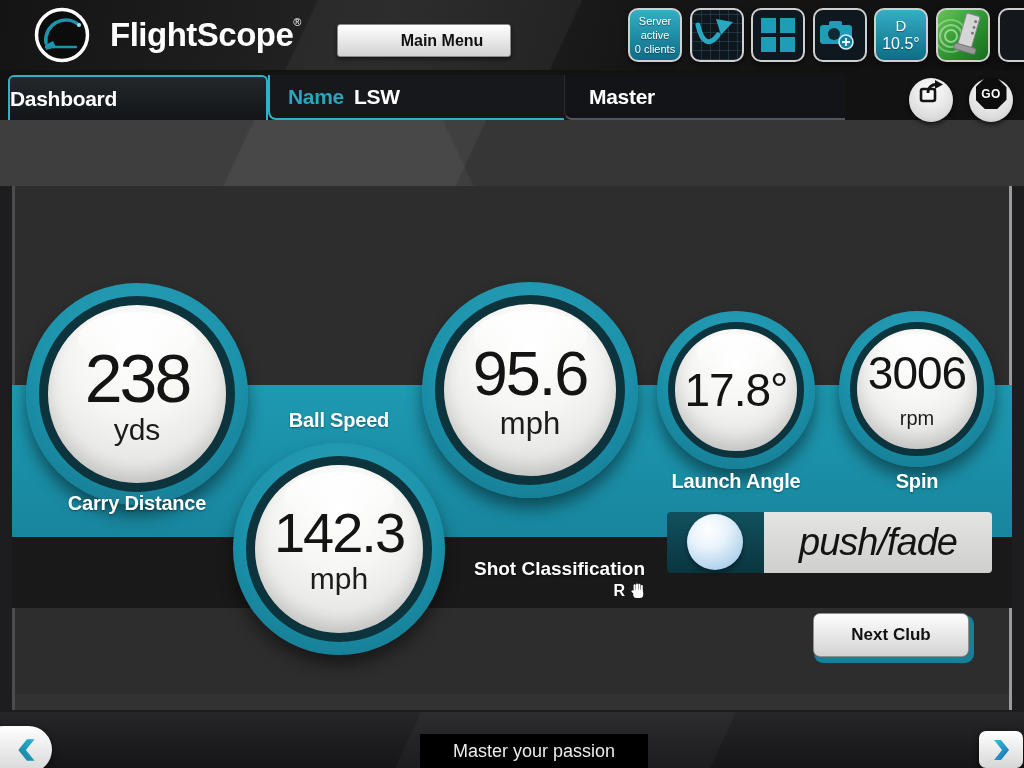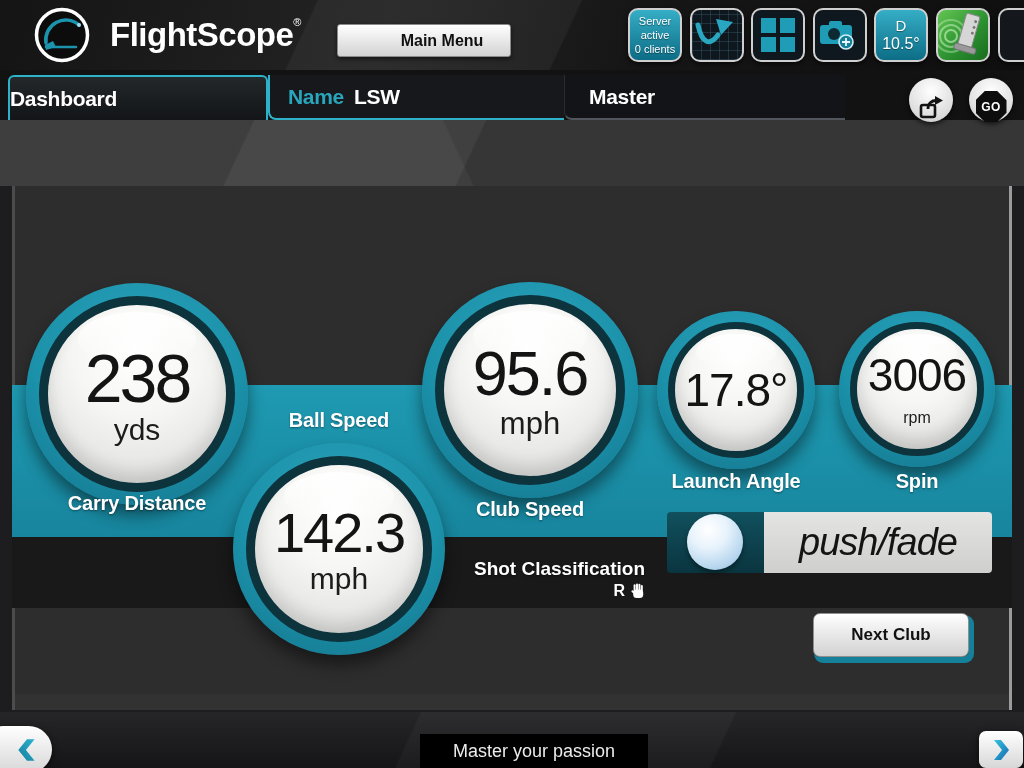--- a/index.html
+++ b/index.html
@@ -45,21 +45,21 @@
     border:2px solid #2db2ca;border-bottom:none;border-radius:6px 6px 0 0;}
   .tab-name{left:268px;width:296px;padding-left:18px;background:#17181b;
     border-left:2px solid #2db2ca;border-bottom:2px solid #2db2ca;
     border-bottom-left-radius:8px;z-index:2;}
   .tab-name .nlabel{color:#29a5bc;margin-right:10px;}
   .tab-driver{left:564px;width:281px;padding-left:24px;background:#131417;
     border-left:1px solid #2a2d30;border-bottom:2px solid #50565b;
     border-bottom-left-radius:8px;z-index:1;}
   .roundbtn{top:78px;width:44px;height:44px;border-radius:50%;
     background:radial-gradient(circle at 50% 30%,#ffffff,#dcdcdc 70%,#bdbdbd 100%);
-    box-shadow:0 2px 5px rgba(0,0,0,.7);display:flex;align-items:flex-end;justify-content:center;z-index:3;}
+    box-shadow:0 2px 5px rgba(0,0,0,.7);display:flex;align-items:flex-start;justify-content:center;z-index:3;}
   .share-btn{left:909px;}
   .go-btn{left:969px;}
   .octagon{width:31px;height:31px;background:#0d0d0d;
     clip-path:polygon(30% 0,70% 0,100% 30%,100% 70%,70% 100%,30% 100%,0 70%,0 30%);
     display:flex;align-items:center;justify-content:center;color:#fff;
     font-size:12px;font-weight:700;letter-spacing:.5px;}
 
   
   .upper-stage{left:0;top:120px;width:1024px;height:66px;background:#363636;}
   .upper-stage::after{content:'';position:absolute;inset:0;
@@ -83,21 +83,21 @@
     box-shadow:inset 0 -10px 16px rgba(0,0,0,.12);
     display:flex;flex-direction:column;align-items:center;justify-content:center;}
   .ball::before{content:'';position:absolute;top:4%;left:17%;width:66%;height:30%;
     border-radius:50%;background:linear-gradient(rgba(255,255,255,.95),rgba(255,255,255,0));}
   .ball .value{line-height:1;color:#141414;z-index:1;}
   .ball .unit{line-height:1;margin-top:3px;color:#1c1c1c;z-index:1;}
   .g-carry  .value{font-size:68px;letter-spacing:-3px;} .g-carry  .unit{font-size:30px;}
   .g-ballspd .value{font-size:56px;letter-spacing:-2px;} .g-ballspd .unit{font-size:30px;}
   .g-clubspd .value{font-size:63px;letter-spacing:-2px;} .g-clubspd .unit{font-size:31px;}
   .g-launch .value{font-size:46px;letter-spacing:-1px;}
-  .g-spin   .value{font-size:46px;letter-spacing:-1px;} .g-spin .unit{font-size:16px;margin-top:12px;}
+  .g-spin   .value{font-size:46px;letter-spacing:-1px;} .g-spin .unit{font-size:20px;margin-top:12px;}
   .small-ball{border-width:7px;}
   .band-label{color:#fff;font-weight:700;font-size:20px;text-align:center;z-index:6;
     letter-spacing:-.2px;text-shadow:0 1px 2px rgba(0,0,0,.4);}
 
   
   .shot-label{left:365px;top:558px;width:280px;text-align:right;color:#fff;
     font-size:19px;font-weight:700;z-index:6;text-shadow:0 1px 2px rgba(0,0,0,.5);}
   .shot-hand{left:365px;top:582px;width:280px;text-align:right;color:#fff;
     font-size:16px;font-weight:700;z-index:6;display:flex;justify-content:flex-end;
     align-items:center;gap:6px;}
@@ -263,21 +263,20 @@
   </div>
   <div class="abs gauge g-spin" style="left:839px;top:311px;width:156px;height:156px;">
     <div class="ball small-ball" style="inset:11px;">
       <div class="value">3006</div>
       <div class="unit">rpm</div>
     </div>
   </div>
 
   <div class="abs band-label" style="left:37px;top:492px;width:200px;">Carry Distance</div>
   <div class="abs band-label" style="left:239px;top:409px;width:200px;">Ball Speed</div>
-  <div class="abs band-label" style="left:430px;top:498px;width:200px;">Club Speed</div>
   <div class="abs band-label" style="left:636px;top:470px;width:200px;">Launch Angle</div>
   <div class="abs band-label" style="left:817px;top:470px;width:200px;">Spin</div>
 
   <div class="abs shot-label">Shot Classification</div>
   <div class="abs shot-hand">
     <span>R</span>
     <svg width="14" height="16" viewBox="0 0 14 16">
       <rect x="2.6" y="1.2" width="2" height="8" rx="1" fill="#fff"></rect>
       <rect x="5.0" y="0.4" width="2" height="8" rx="1" fill="#fff"></rect>
       <rect x="7.4" y="0.8" width="2" height="8" rx="1" fill="#fff"></rect>

